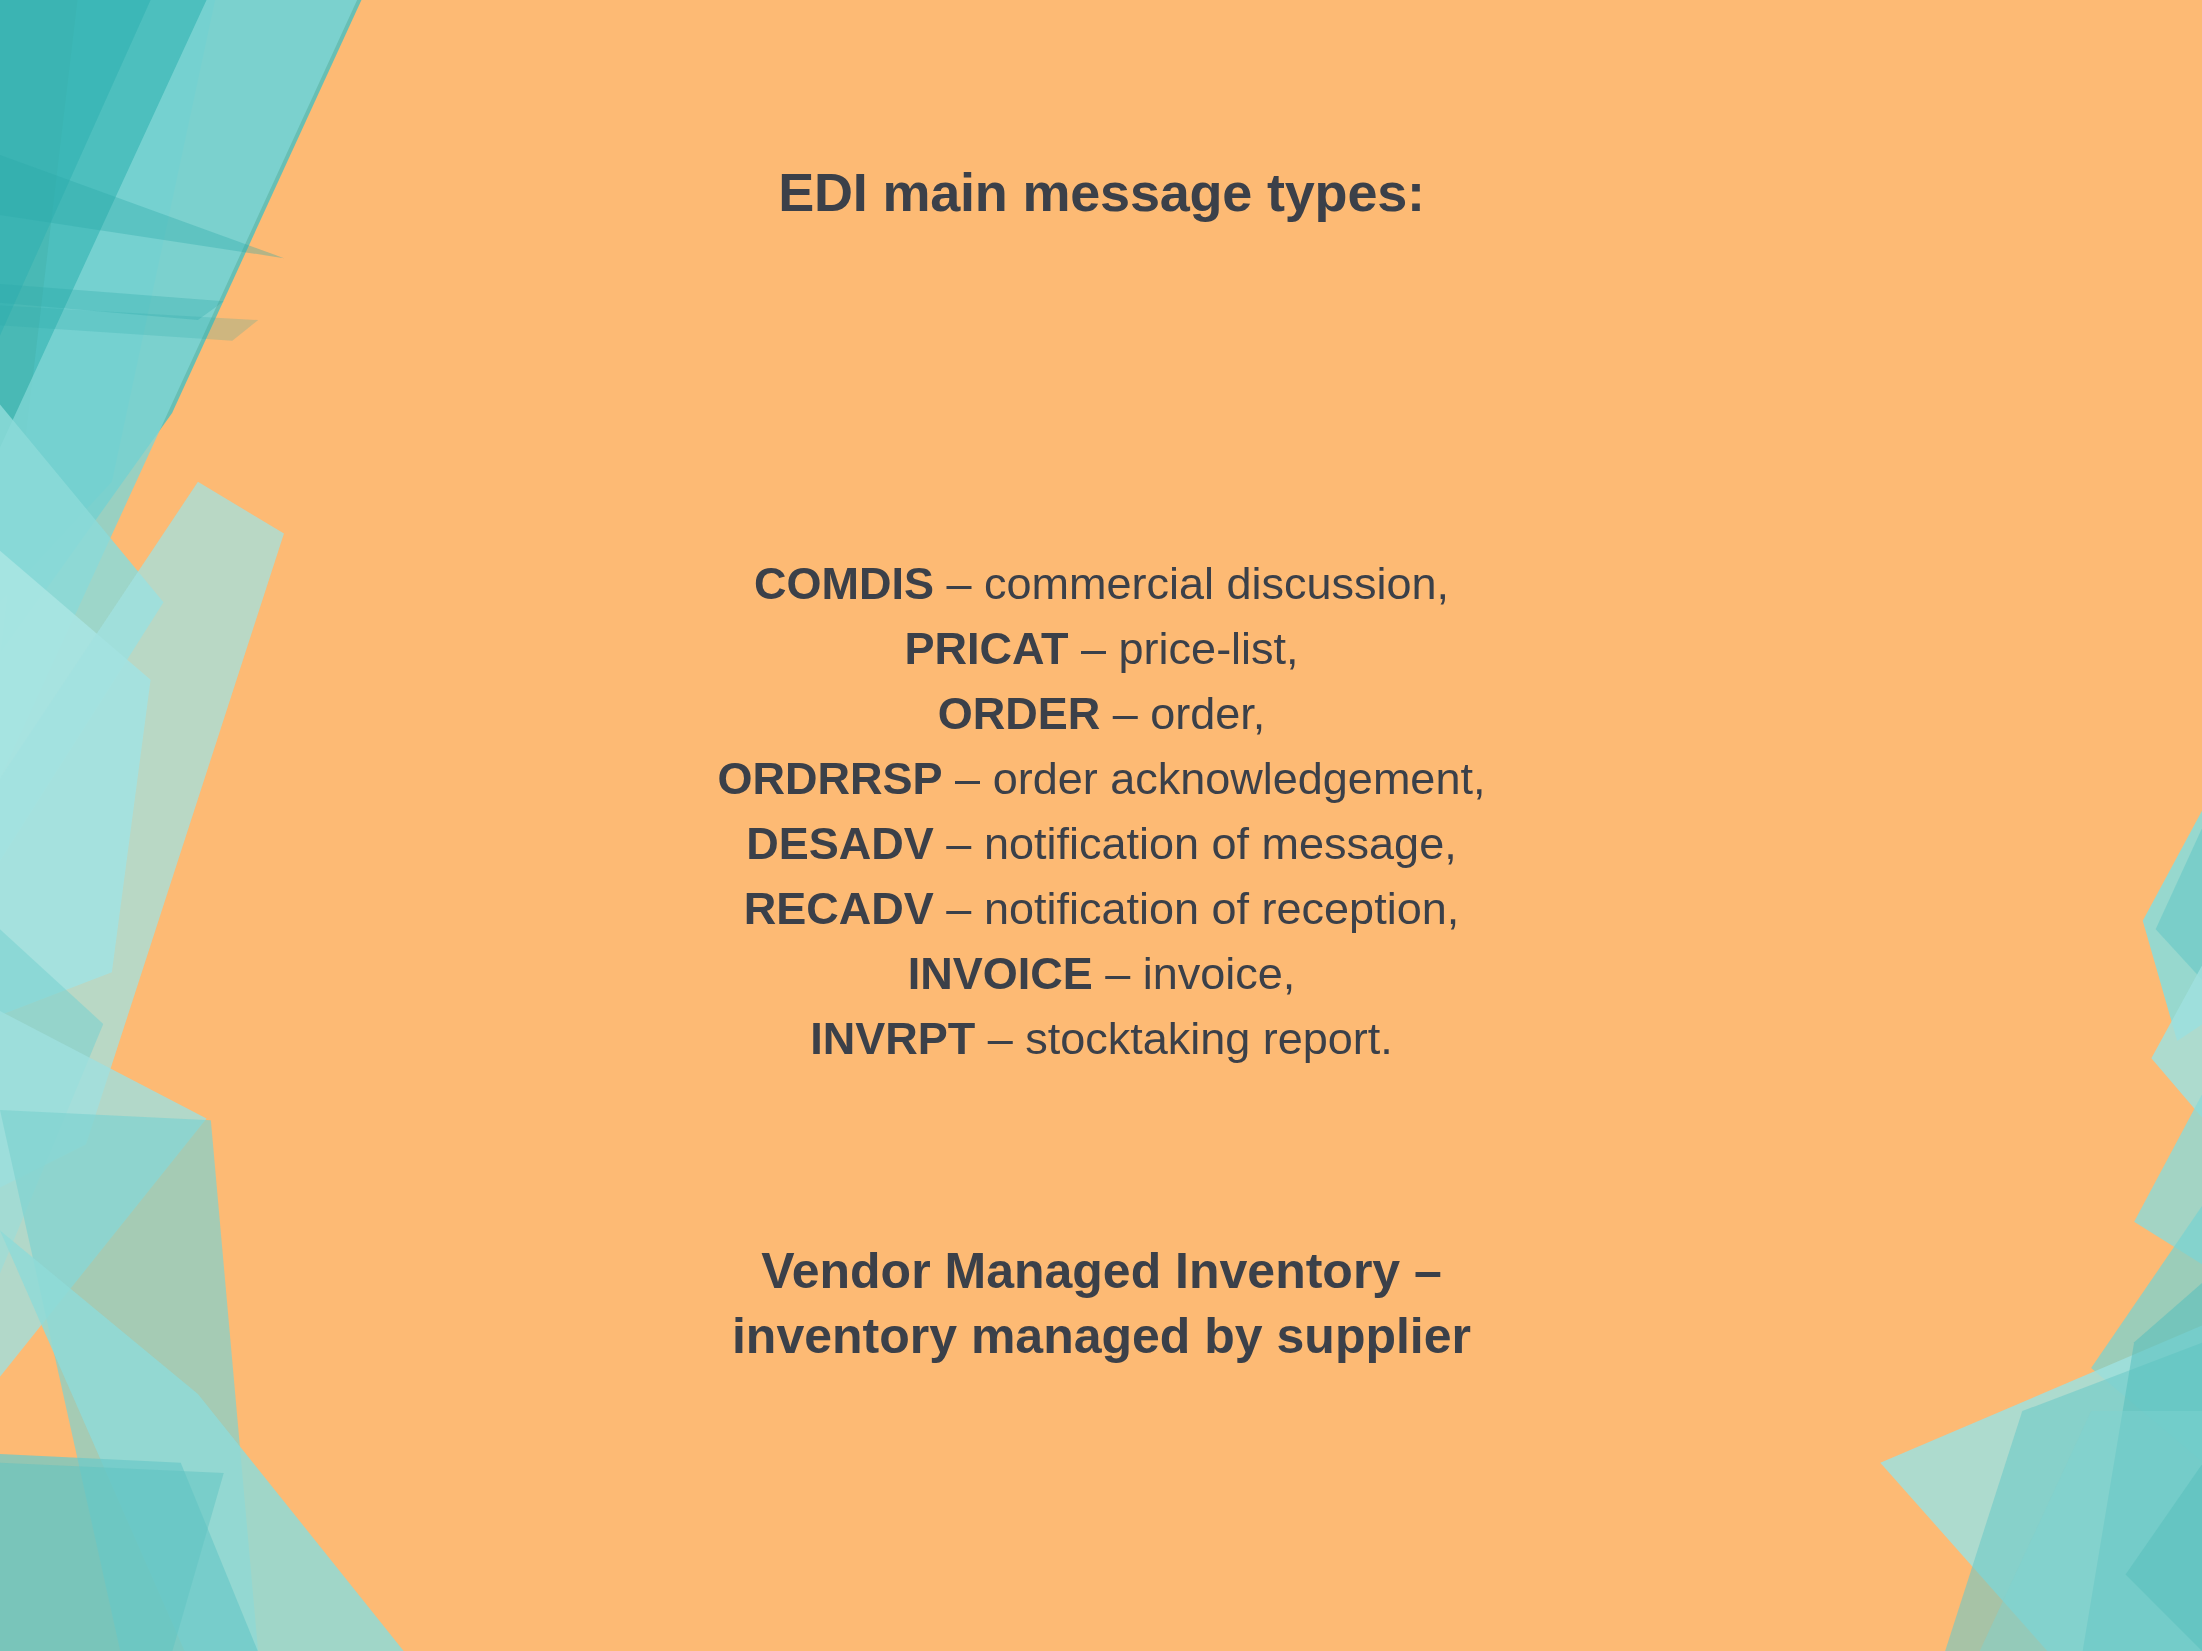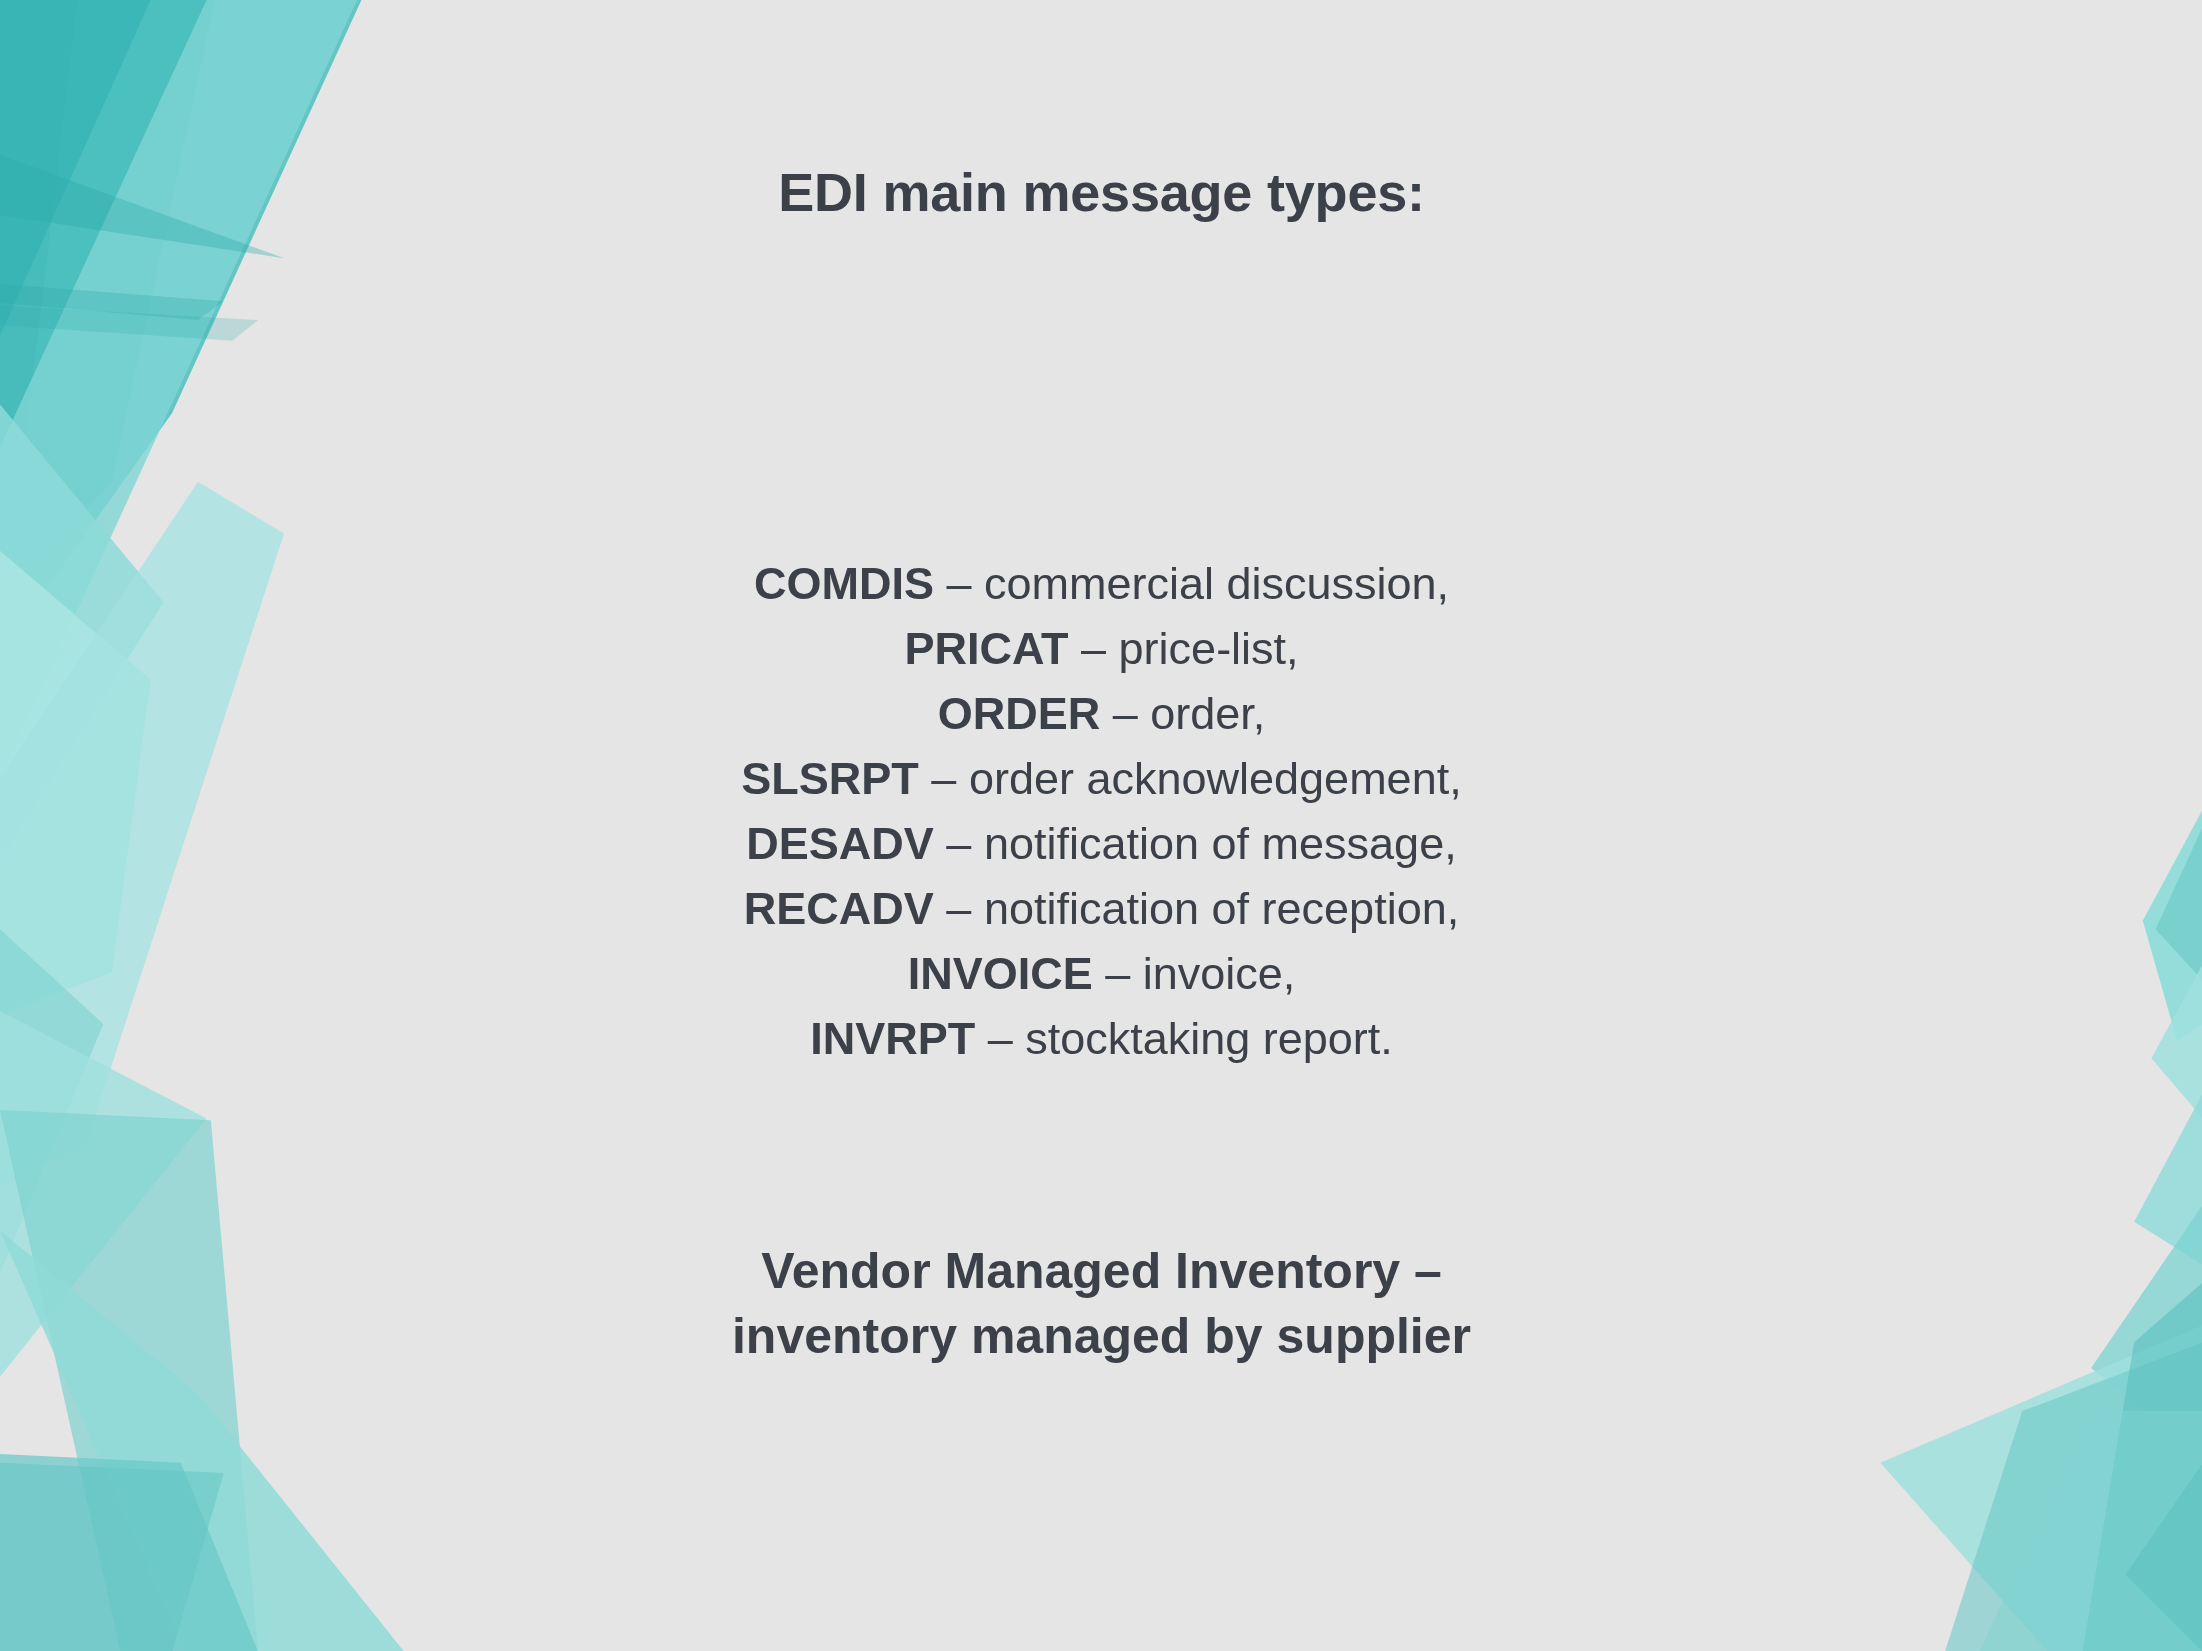--- a/index.html
+++ b/index.html
@@ -8,21 +8,21 @@
     background: #ffffff;
   }
   body {
     font-family: "Liberation Sans", sans-serif;
   }
 
   #slide {
     position: relative;
     width: 2203px;
     height: 1652px;
-    background: #e5e5e5;
+    background: #fdba74;
     overflow: hidden;
   }
 
   
   .facet-layer {
     position: absolute;
     inset: 0;
     width: 2203px;
     height: 1652px;
     pointer-events: none;
@@ -148,21 +148,21 @@
         <li>
           <span class="msg-code">COMDIS</span><span class="msg-sep"> – </span><span class="msg-desc">commercial discussion,</span>
         </li>
         <li>
           <span class="msg-code">PRICAT</span><span class="msg-sep"> – </span><span class="msg-desc">price-list,</span>
         </li>
         <li>
           <span class="msg-code">ORDER</span><span class="msg-sep"> – </span><span class="msg-desc">order,</span>
         </li>
         <li>
-          <span class="msg-code">SLSRPT</span><span class="msg-sep"> – </span><span class="msg-desc">order acknowledgement,</span>
+          <span class="msg-code">ORDRRSP</span><span class="msg-sep"> – </span><span class="msg-desc">order acknowledgement,</span>
         </li>
         <li>
           <span class="msg-code">DESADV</span><span class="msg-sep"> – </span><span class="msg-desc">notification of message,</span>
         </li>
         <li>
           <span class="msg-code">RECADV</span><span class="msg-sep"> – </span><span class="msg-desc">notification of reception,</span>
         </li>
         <li>
           <span class="msg-code">INVOICE</span><span class="msg-sep"> – </span><span class="msg-desc">invoice,</span>
         </li>

